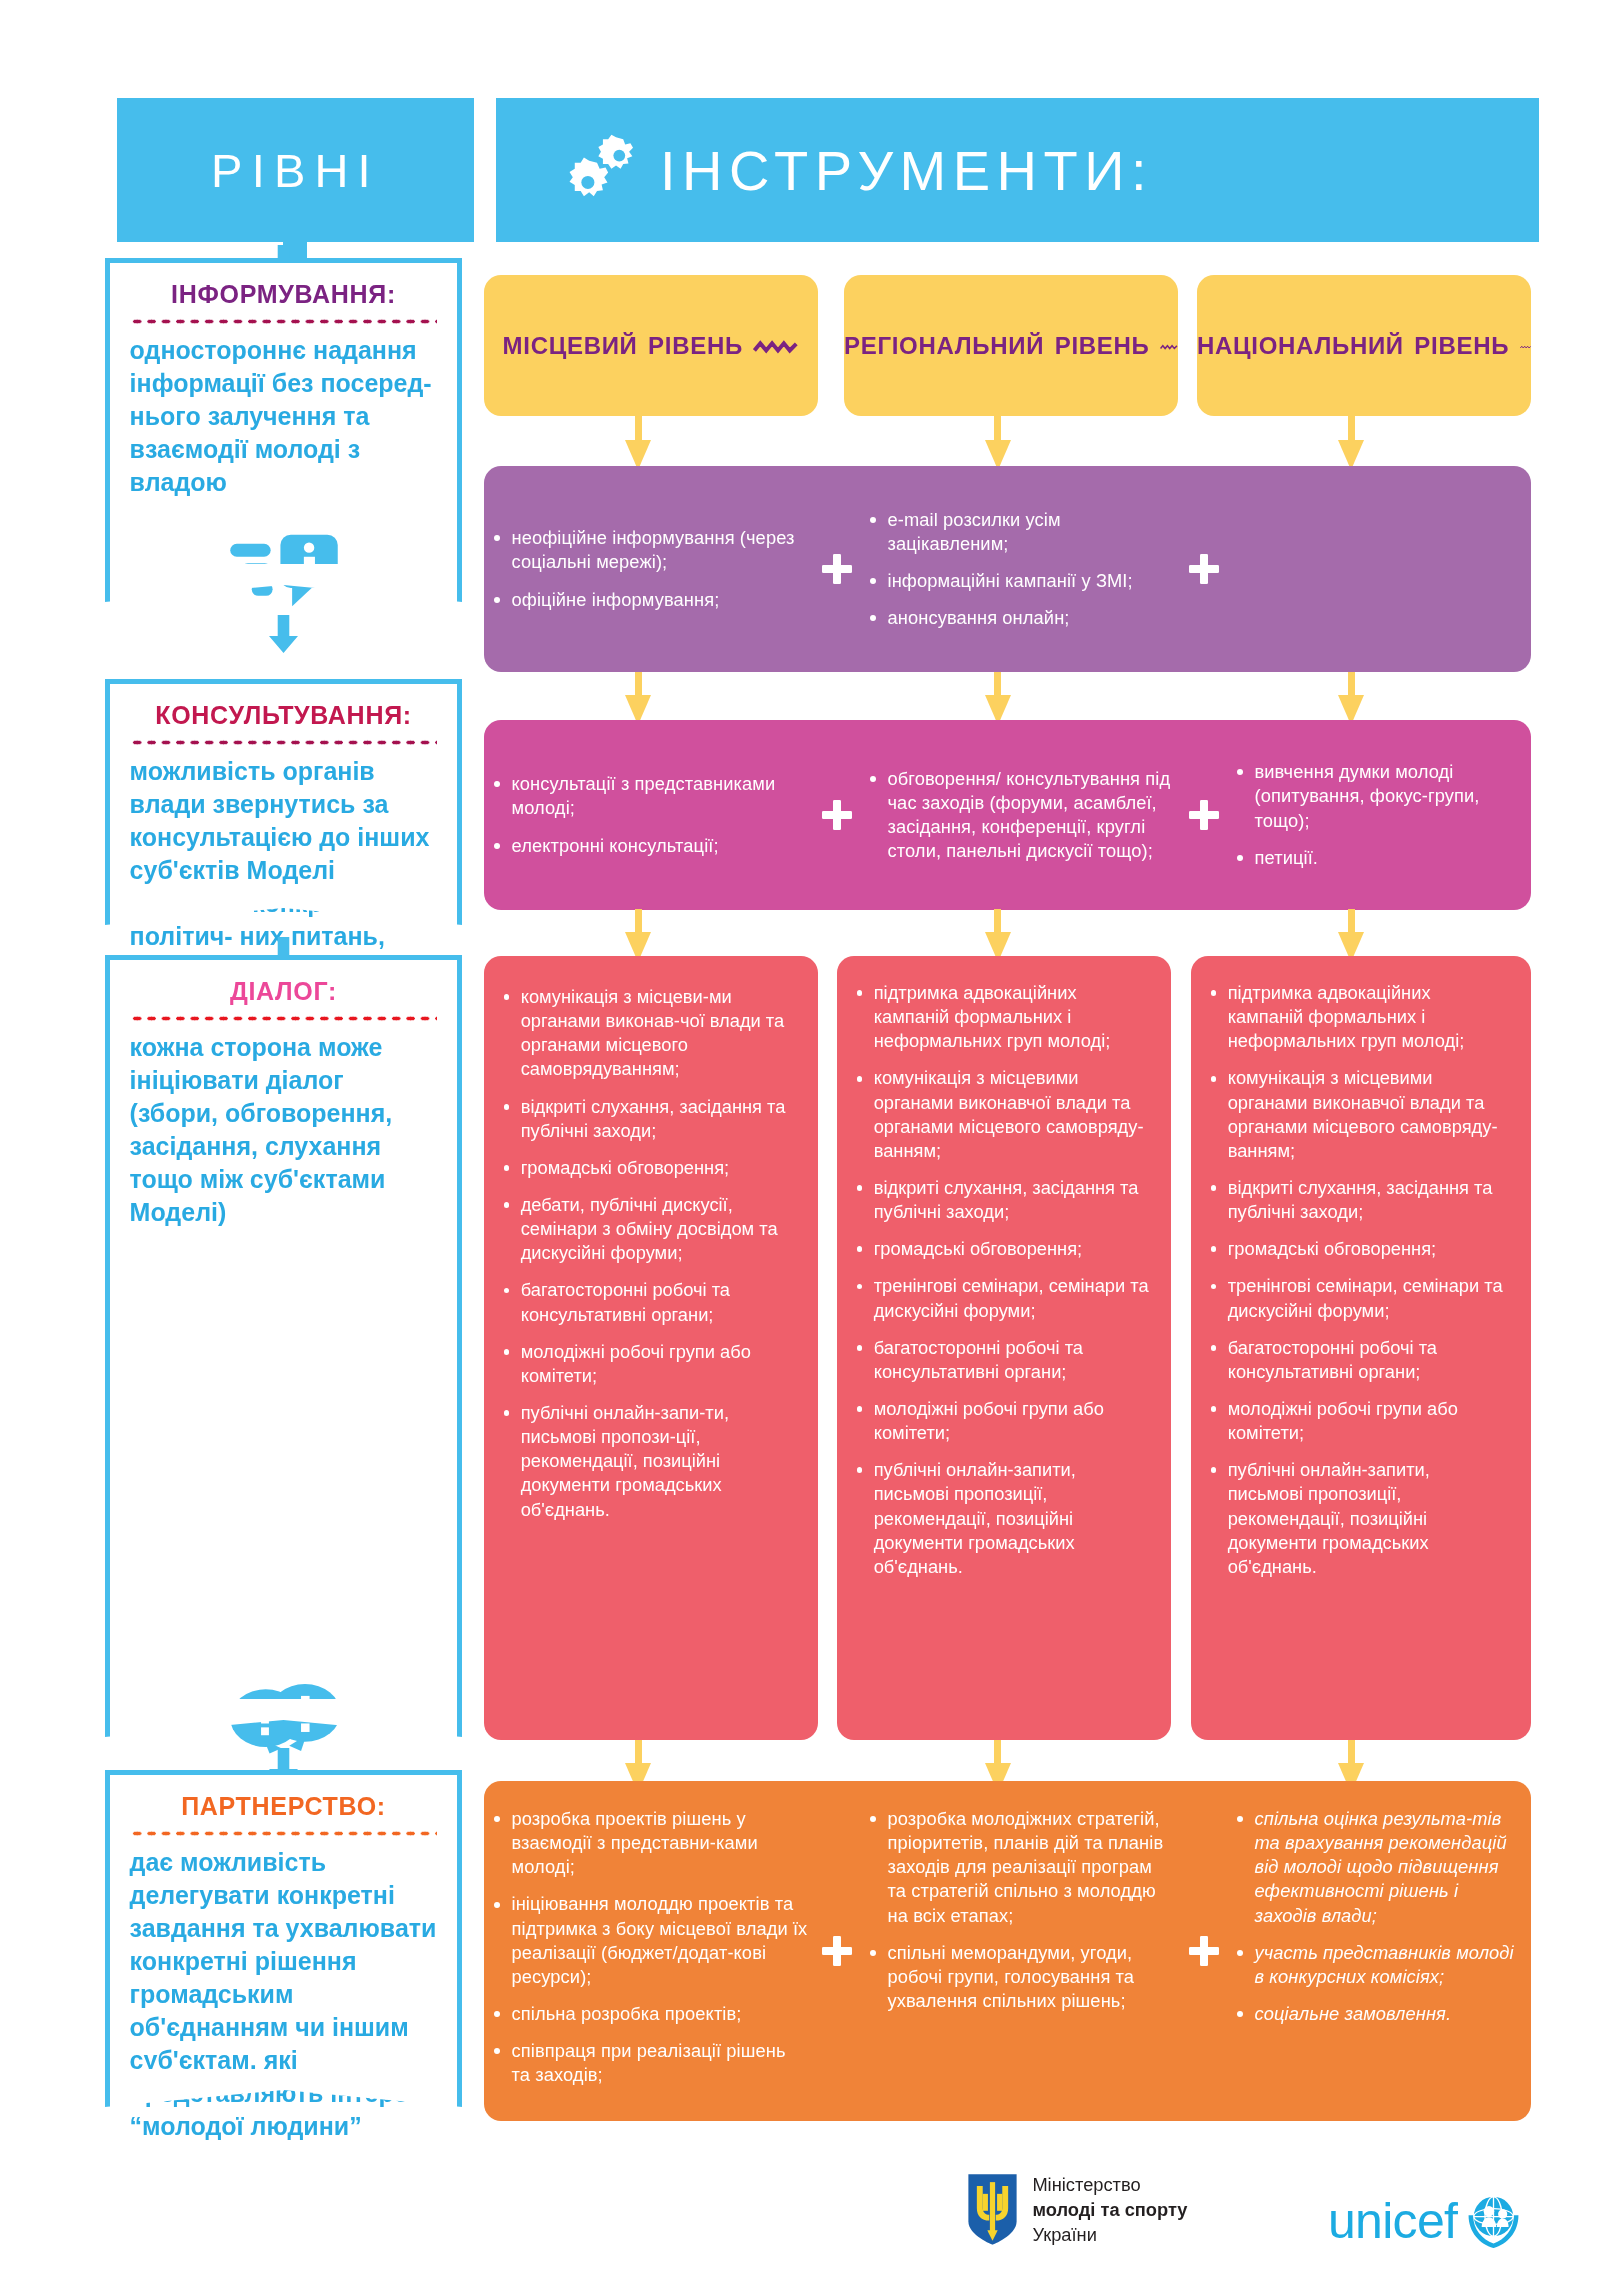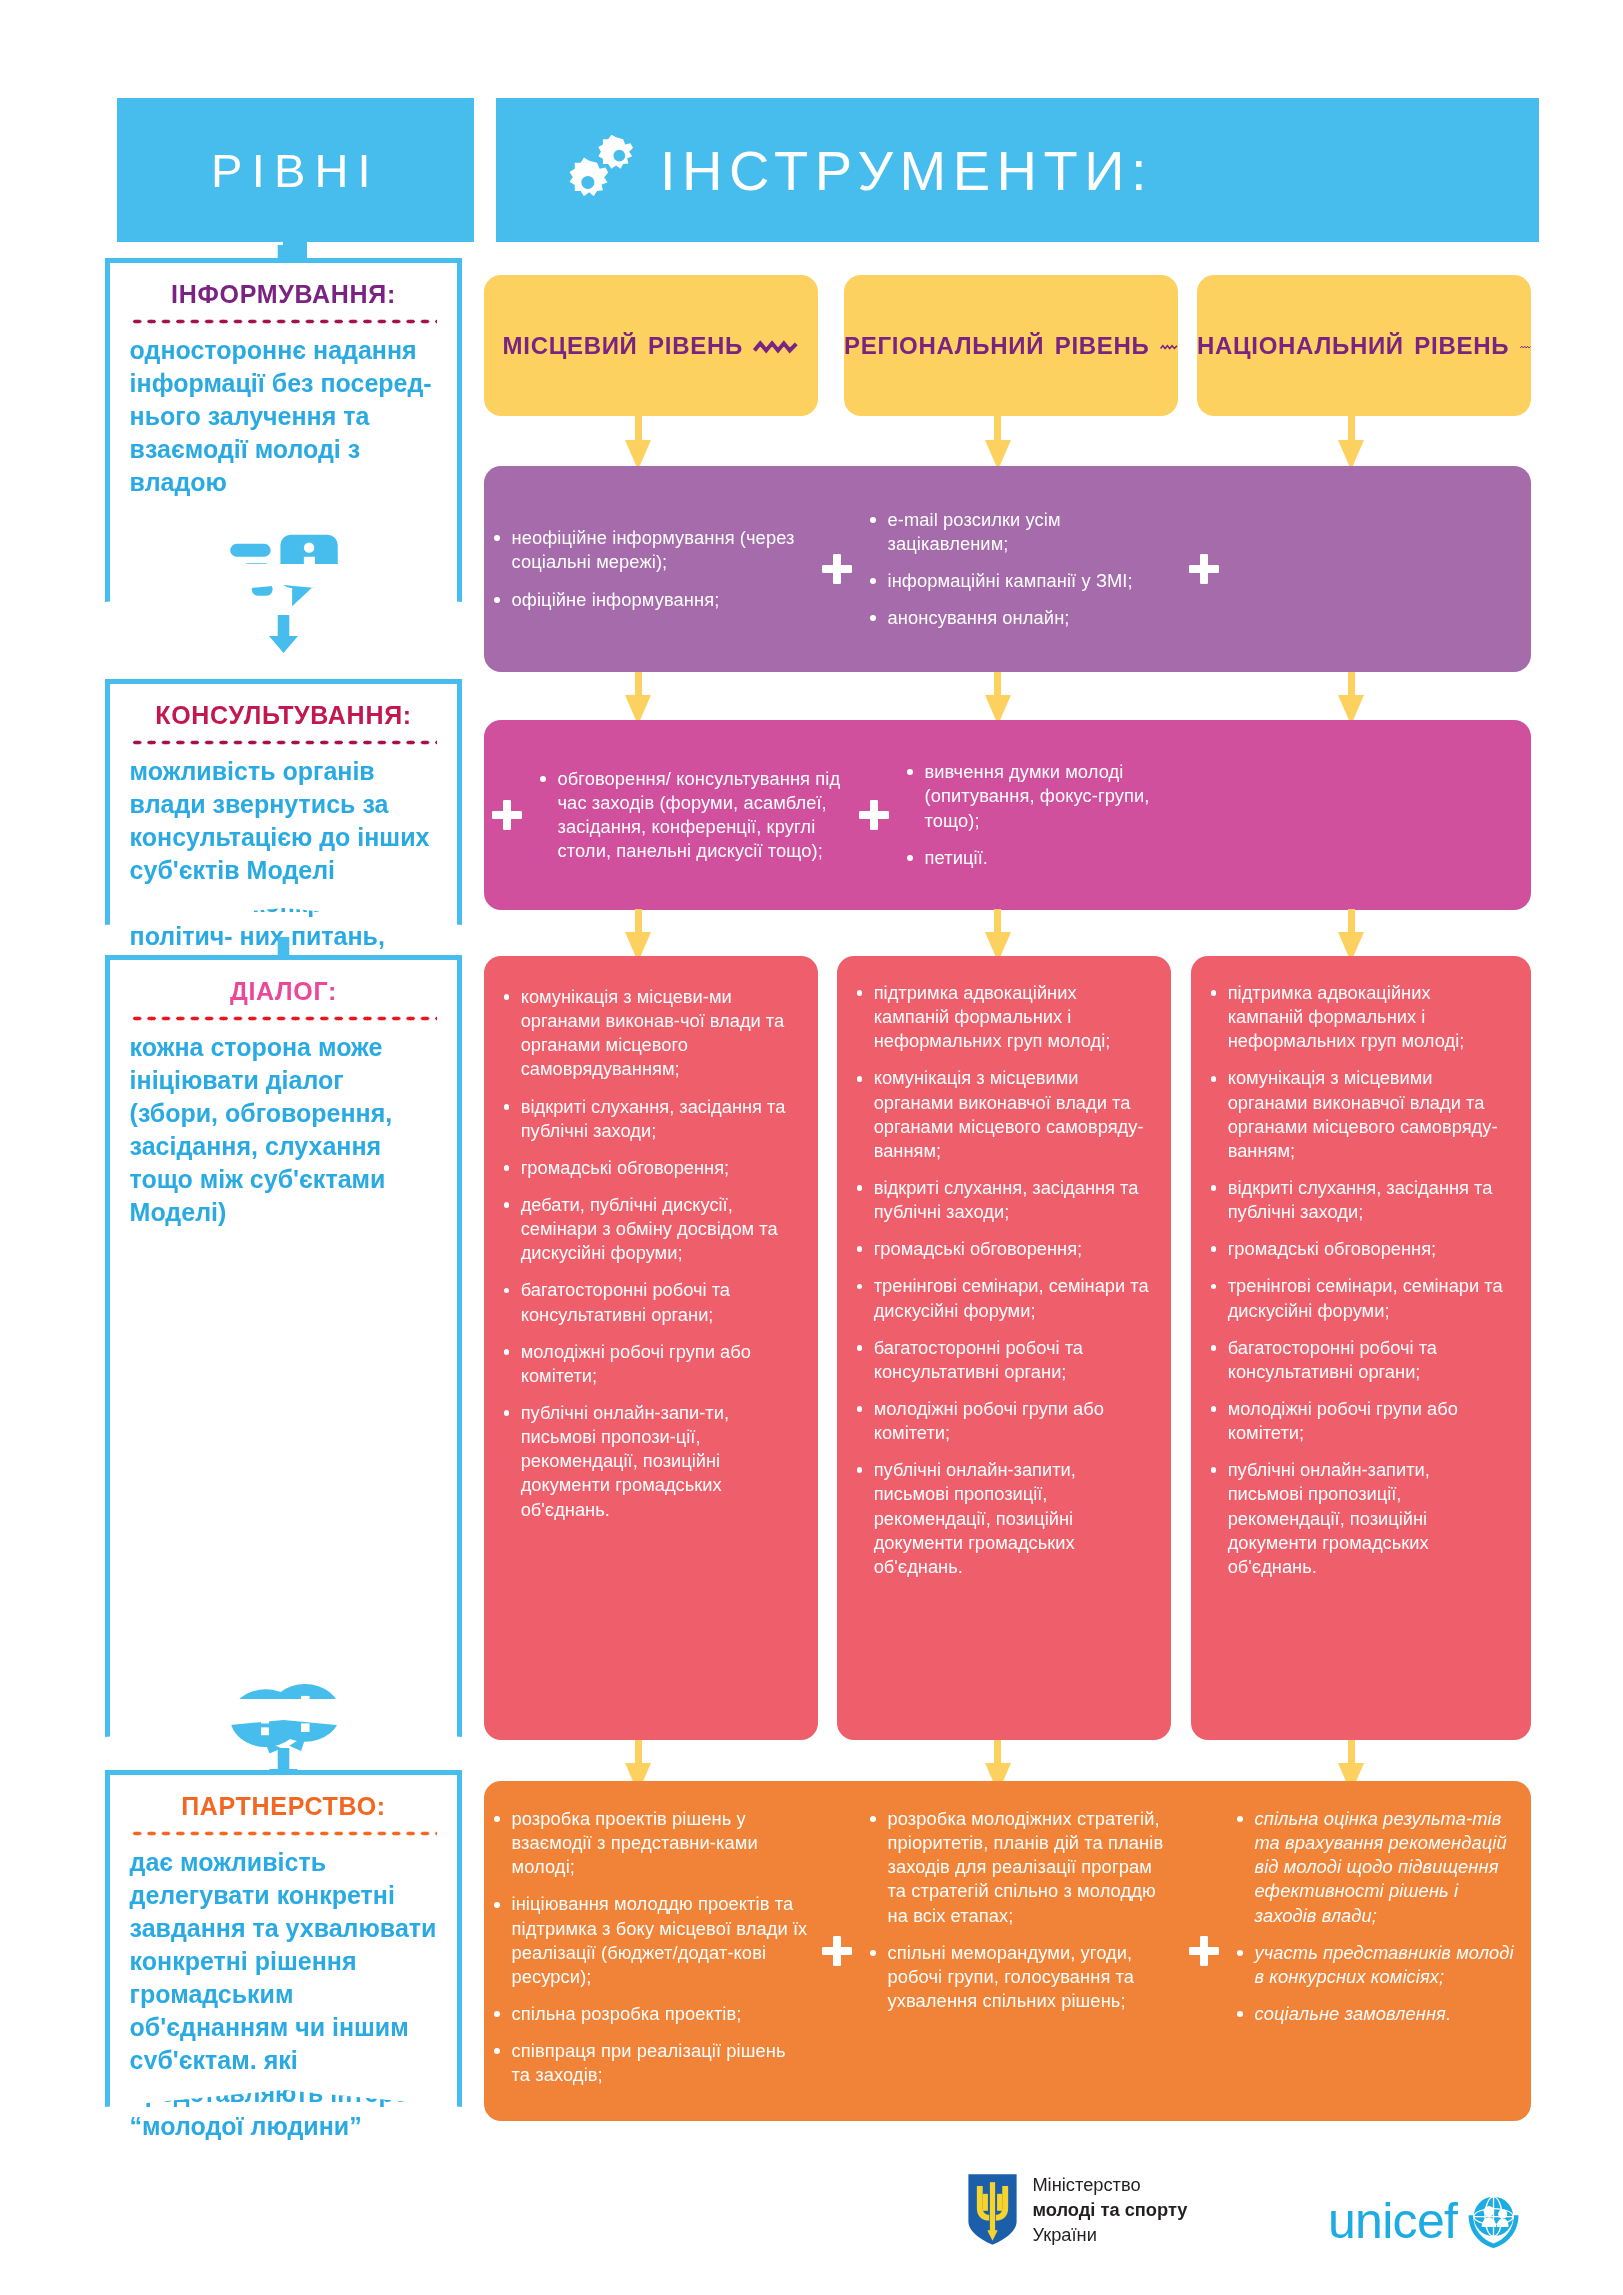--- a/index.html
+++ b/index.html
@@ -214,20 +214,26 @@
 
 <div class="connector" style="left:635px;  top:672px; height:25px;"></div>
 <div class="arrow-y" style="left:625px;  top:695px;"></div>
 <div class="connector" style="left:994px; top:672px; height:25px;"></div>
 <div class="arrow-y" style="left:985px; top:695px;"></div>
 <div class="connector" style="left:1348px; top:672px; height:25px;"></div>
 <div class="arrow-y" style="left:1338px; top:695px;"></div>
 
 <div class="row-block condensed" style="left:484px; top:720px; width:1047px; height:190px; background:#d0509d;">
   <div class="row-cols">
+    <div class="col" style="width:330px;">
+      <ul class="bullets">
+        <li>консультації з представниками молоді;</li>
+        <li>електронні консультації;</li>
+      </ul>
+    </div>
     <div class="plus"></div>
     <div class="col" style="width:321px;">
       <ul class="bullets">
         <li>обговорення/ консультування під час заходів (форуми, асамблеї, засідання, конференції, круглі столи, панельні дискусії тощо);</li>
       </ul>
     </div>
     <div class="plus"></div>
     <div class="col" style="width:304px;">
       <ul class="bullets">
         <li>вивчення думки молоді (опитування, фокус-групи, тощо);</li>

